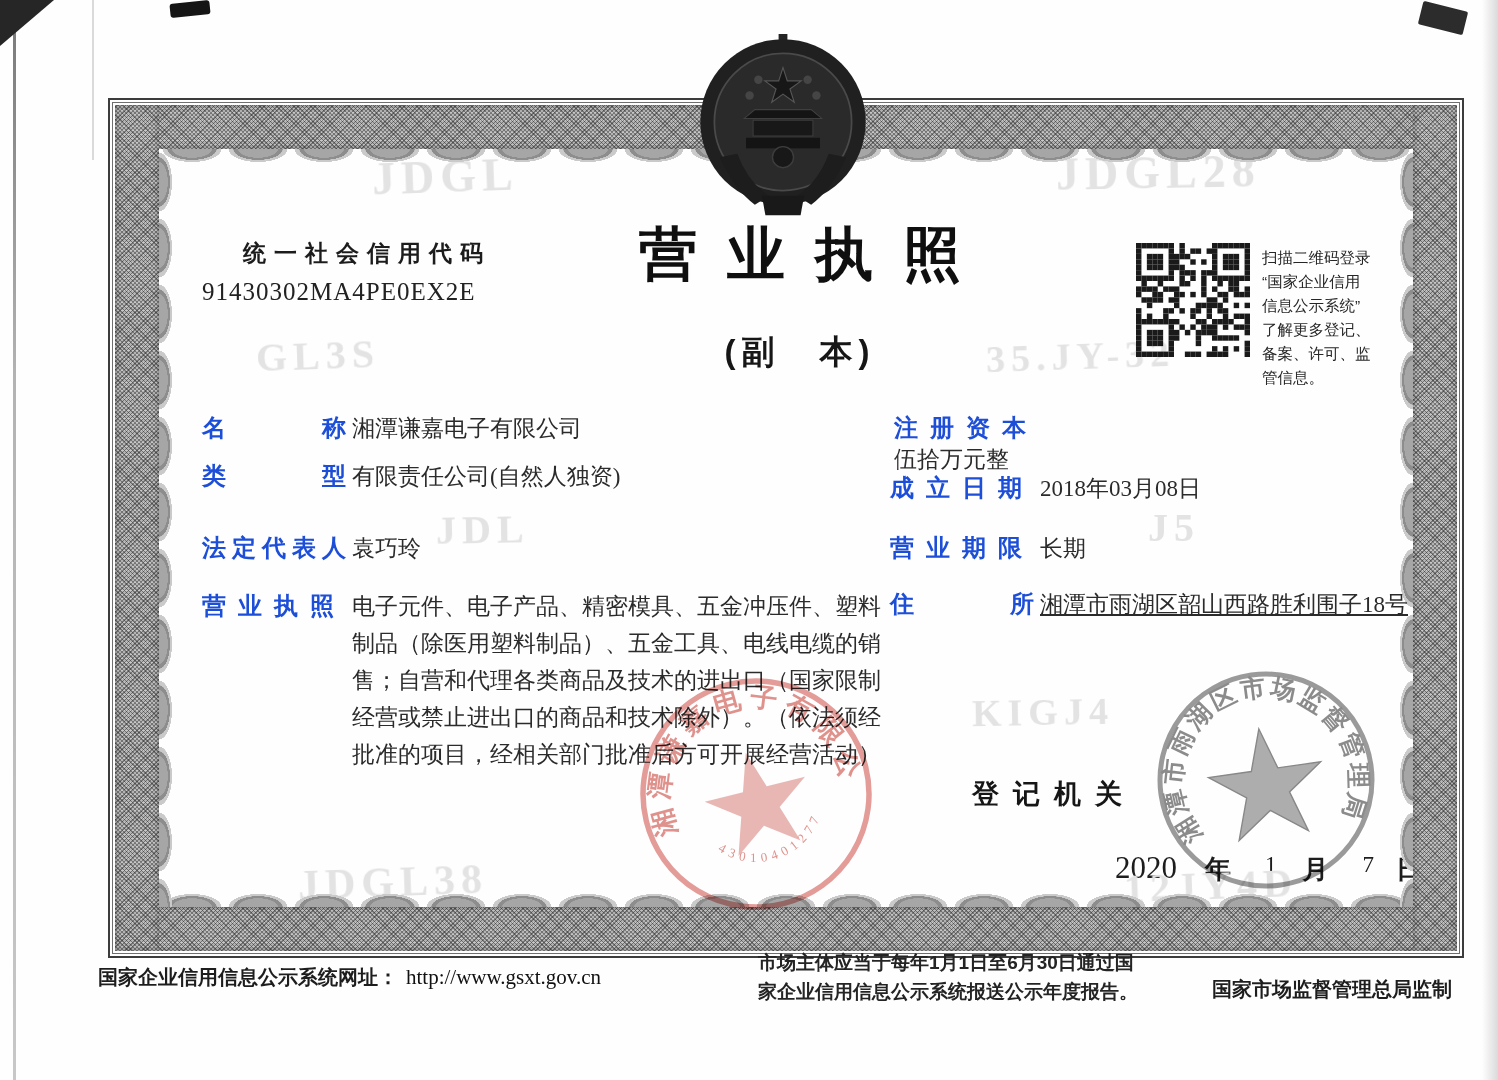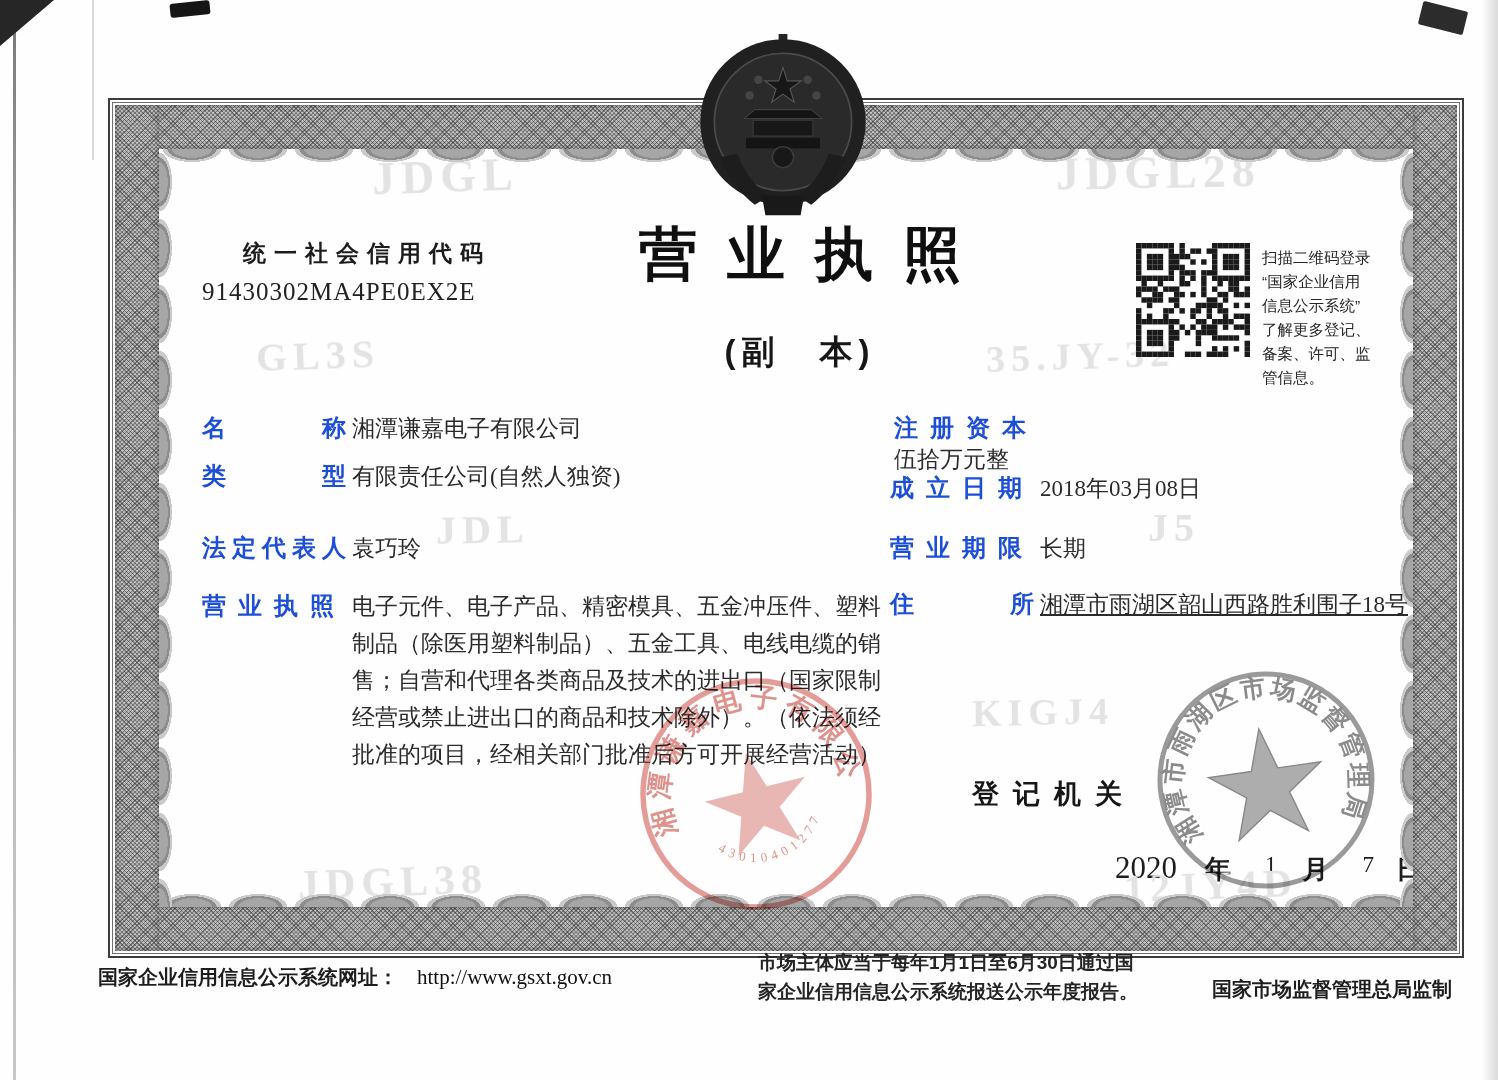--- a/index.html
+++ b/index.html
@@ -67,21 +67,21 @@
   .date-row{left:1115px;top:850px;display:flex;align-items:baseline;color:#1d1d1d;}
   .d-year{font-family:"Liberation Serif",serif;font-size:31px;}
   .d-cjk{font-size:26px;font-weight:600;}
   .d-num{font-family:"Liberation Serif",serif;font-size:23px;transform:translateY(-6px);}
   .m28{margin-left:28px;} .m34{margin-left:34px;} .m26{margin-left:26px;} .m22{margin-left:22px;}
 
   .seal{z-index:6;mix-blend-mode:multiply;}
   .seal-company{left:630px;top:668px;width:252px;height:252px;transform:rotate(-14deg);opacity:.82;}
   .seal-authority{left:1146px;top:660px;width:240px;height:240px;transform:rotate(-8deg);opacity:.9;}
 
-  .footer-left{left:98px;top:964px;display:flex;align-items:baseline;gap:19px;z-index:3;}
+  .footer-left{left:98px;top:964px;display:flex;align-items:baseline;gap:8px;z-index:3;}
   .footer-left .lab{font-size:20px;font-weight:600;color:#1d1d1d;}
   .footer-left .url{font-family:"Liberation Serif",serif;font-size:21px;color:#111;}
   .footer-mid{left:758px;top:948px;width:382px;font-size:19px;line-height:29px;font-weight:600;color:#242424;z-index:3;}
   .footer-right{left:1212px;top:976px;font-size:20px;font-weight:600;color:#1d1d1d;z-index:3;}
 </style>
 </head>
 <body>
 
 <div class="scan">
 

